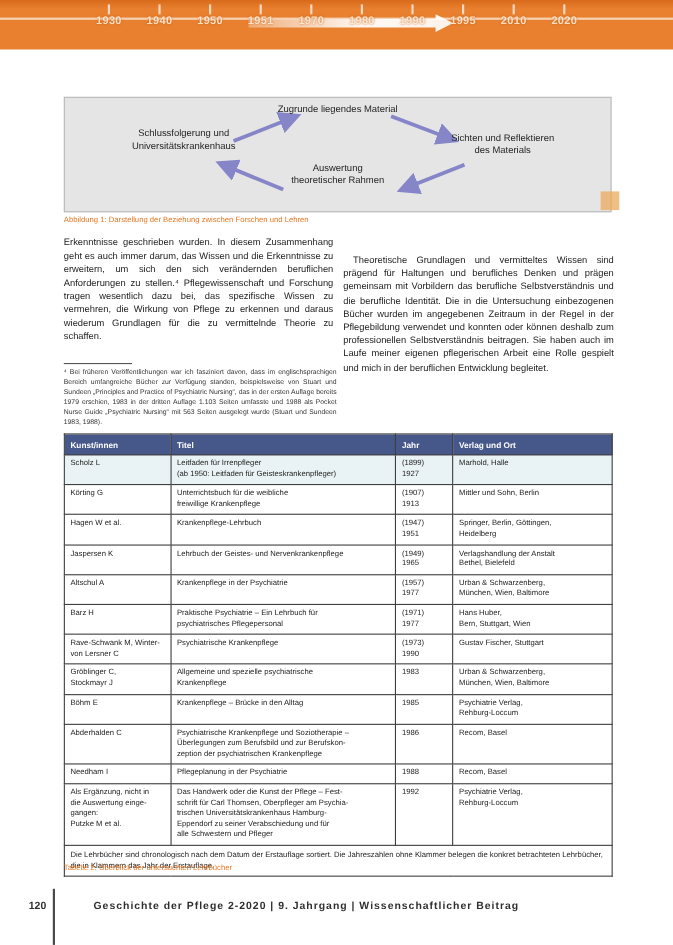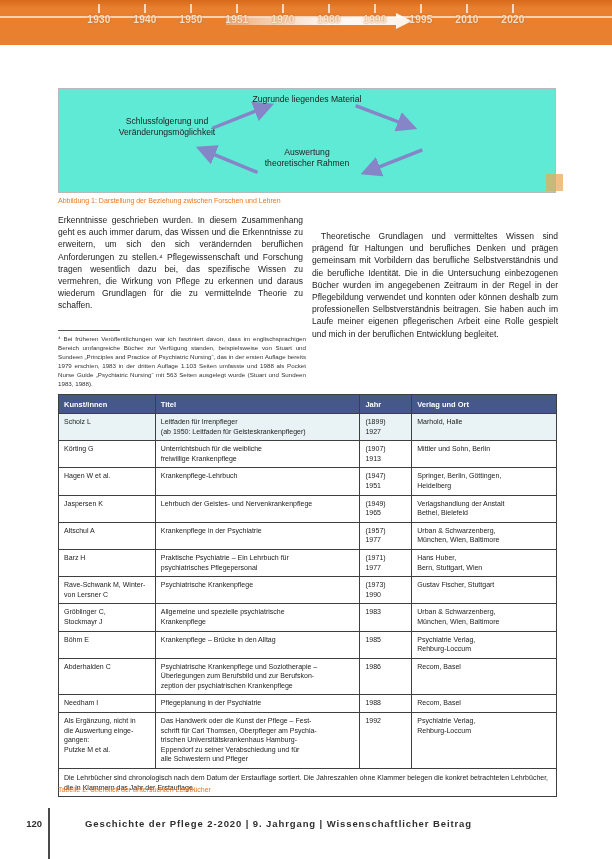--- a/index.html
+++ b/index.html
@@ -17,21 +17,21 @@
     background:linear-gradient(180deg,var(--banner-dark) 0%,var(--banner) 18%,var(--banner) 100%);}
   .tl-line{position:absolute;left:0;top:16px;width:100%;height:2px;background:rgba(255,255,255,.65);}
   .tl-years{position:absolute;left:0;top:4px;width:100%;display:flex;justify-content:center;padding:0 12px;}
   .tl-year{width:46px;display:flex;flex-direction:column;align-items:center;}
   .tl-tick{width:2px;height:9px;background:rgba(255,255,255,.7);}
   .tl-label{margin-top:1px;font-size:10px;font-weight:700;color:rgba(255,242,224,.85);
     text-shadow:0 0 2px rgba(200,90,10,.9);letter-spacing:.3px;}
   .tl-arrow{position:absolute;left:0;top:0;}
 
   
-  .figure-box{position:absolute;left:58px;top:88px;width:498px;height:105px;background:#5eead4;border:1px solid #b9b9b9;}
+  .figure-box{position:absolute;left:58px;top:88px;width:498px;height:105px;background:#e5e5e5;border:1px solid #b9b9b9;}
   .fig-svg{position:absolute;left:0;top:0;width:100%;height:100%;}
   .fig-node{position:absolute;font-size:8.6px;line-height:11px;color:#1f1f1f;text-align:center;white-space:pre-line;}
   .fig-node.top{left:50%;top:5px;transform:translateX(-50%);}
   .fig-node.left{left:18px;top:27px;width:180px;}
   .fig-node.right{left:312px;top:31px;width:172px;}
   .fig-node.bottom{left:50%;top:58px;transform:translateX(-50%);}
   .margin-mark{position:absolute;left:546px;top:174px;width:17px;height:17px;background:#eaa95e;opacity:.75;}
   .caption{position:absolute;left:58px;font-size:7px;color:var(--accent);}
   .fig-caption{top:197px;}
   .tbl-caption{top:786px;}
@@ -129,24 +129,26 @@
         <marker id="ah" markerWidth="6" markerHeight="6" refX="4.5" refY="3" orient="auto">
           <path d="M0,0 L6,3 L0,6 z" fill="#8585c8"></path>
         </marker>
       </defs>
       <line x1="152" y1="40" x2="210" y2="17" stroke="#8585c8" stroke-width="3.5" marker-end="url(#ah)"></line>
       <line x1="298" y1="17" x2="356" y2="39" stroke="#8585c8" stroke-width="3.5" marker-end="url(#ah)"></line>
       <line x1="366" y1="62" x2="308" y2="85" stroke="#8585c8" stroke-width="3.5" marker-end="url(#ah)"></line>
       <line x1="198" y1="85" x2="140" y2="61" stroke="#8585c8" stroke-width="3.5" marker-end="url(#ah)"></line>
     </svg>
     <div class="fig-node top">Zugrunde liegendes Material</div>
+    <div class="fig-node right">Sichten und Reflektieren
+des Materials</div>
     <div class="fig-node bottom">Auswertung
 theoretischer Rahmen</div>
     <div class="fig-node left">Schlussfolgerung und
-Veränderungsmöglichkeit</div>
+Universitätskrankenhaus</div>
   </section>
   <div class="margin-mark"></div>
   <div class="caption fig-caption">Abbildung 1: Darstellung der Beziehung zwischen Forschen und Lehren</div>
 
   <div class="col col-left">
     <p>Erkenntnisse geschrieben wurden. In diesem Zusammenhang geht es auch immer darum, das Wissen und die Erkenntnisse zu erweitern, um sich den sich verändernden beruflichen Anforderungen zu stellen.⁴ Pflegewissenschaft und Forschung tragen wesentlich dazu bei, das spezifische Wissen zu vermehren, die Wirkung von Pflege zu erkennen und daraus wiederum Grundlagen für die zu vermittelnde Theorie zu schaffen.</p>
   </div>
   <div class="col col-right">
     <p class="indent">Theoretische Grundlagen und vermitteltes Wissen sind prägend für Haltungen und berufliches Denken und prägen gemeinsam mit Vorbildern das berufliche Selbstverständnis und die berufliche Identität. Die in die Untersuchung einbezogenen Bücher wurden im angegebenen Zeitraum in der Regel in der Pflegebildung verwendet und konnten oder können deshalb zum professionellen Selbstverständnis beitragen. Sie haben auch im Laufe meiner eigenen pflegerischen Arbeit eine Rolle gespielt und mich in der beruflichen Entwicklung begleitet.</p>
   </div>

